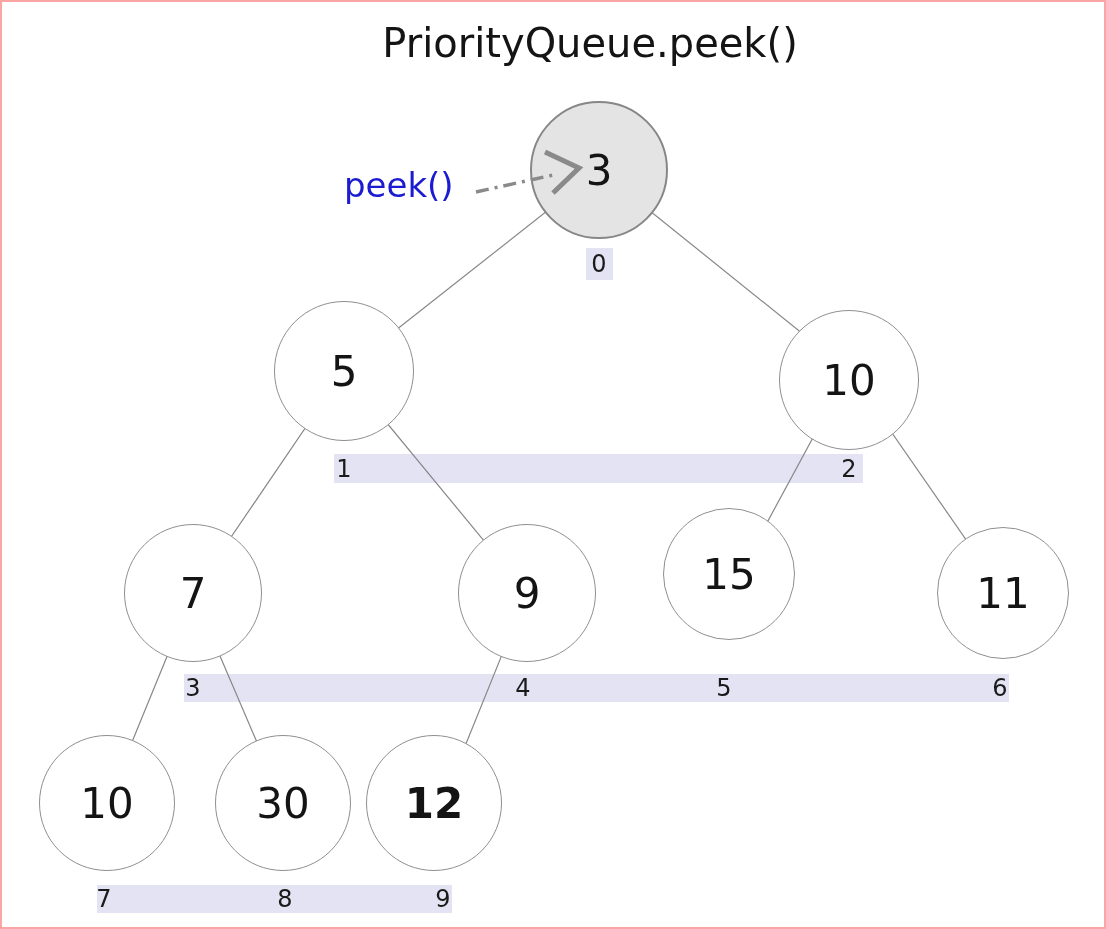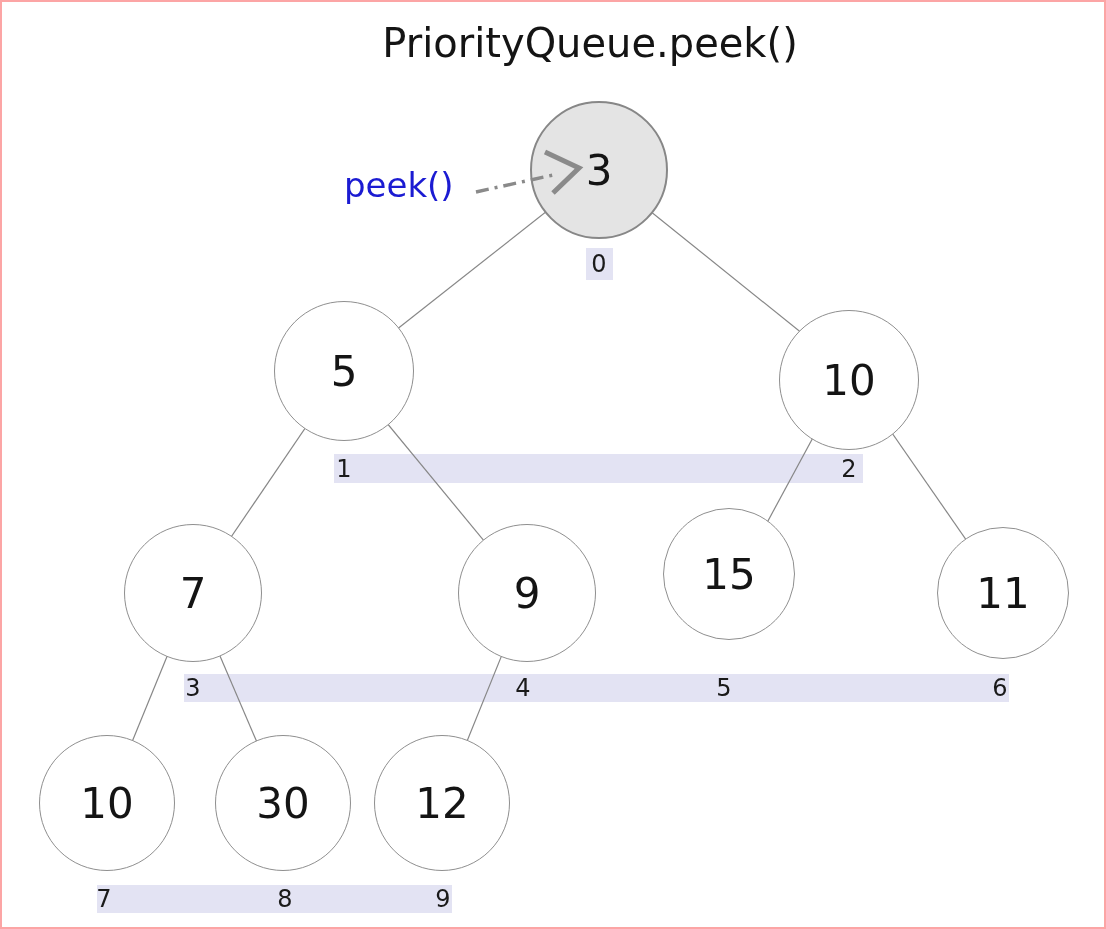--- a/index.html
+++ b/index.html
@@ -113,21 +113,21 @@
     </div>
   <div class="node" style="left:935px; top:525px; width:132px; height:132px;justify-content:center;">
       <span>11</span>
     </div>
   <div class="node" style="left:37px;  top:733px; width:136px; height:136px;">
       <span>10</span>
     </div>
   <div class="node" style="left:213px; top:733px; width:136px; height:136px;">
       <span>30</span>
     </div>
-  <div class="node" style="left:372px; top:733px; width:136px; height:136px;">
+  <div class="node" style="left:364px; top:733px; width:136px; height:136px;font-weight:bold;">
       <span>12</span>
     </div>
 
   <div class="idx" style="left:575px; top:246px; height:32px;">0</div>
   <div class="idx" style="left:320px; top:452px; height:29px;">1</div>
   <div class="idx" style="left:825px; top:452px; height:29px;">2</div>
   <div class="idx" style="left:169px; top:672px; height:28px;">3</div>
   <div class="idx" style="left:499px; top:672px; height:28px;">4</div>
   <div class="idx" style="left:700px; top:672px; height:28px;">5</div>
   <div class="idx" style="left:976px; top:672px; height:28px;">6</div>

